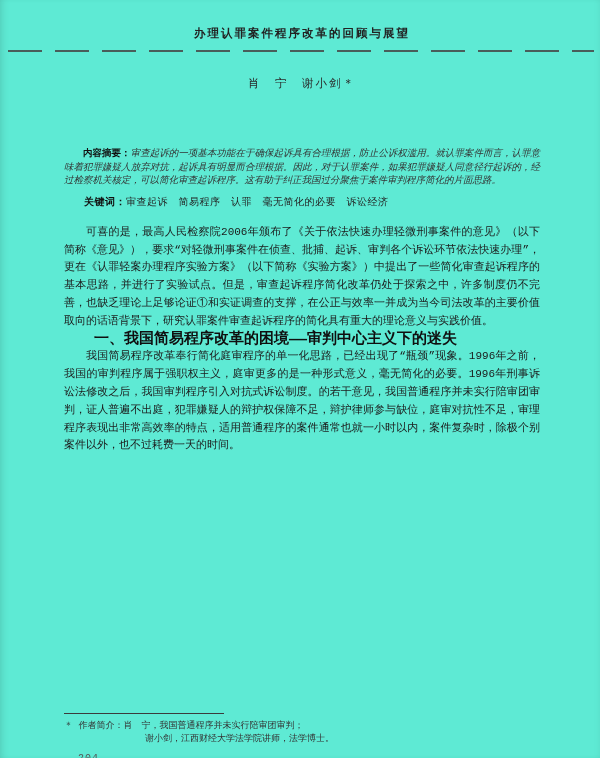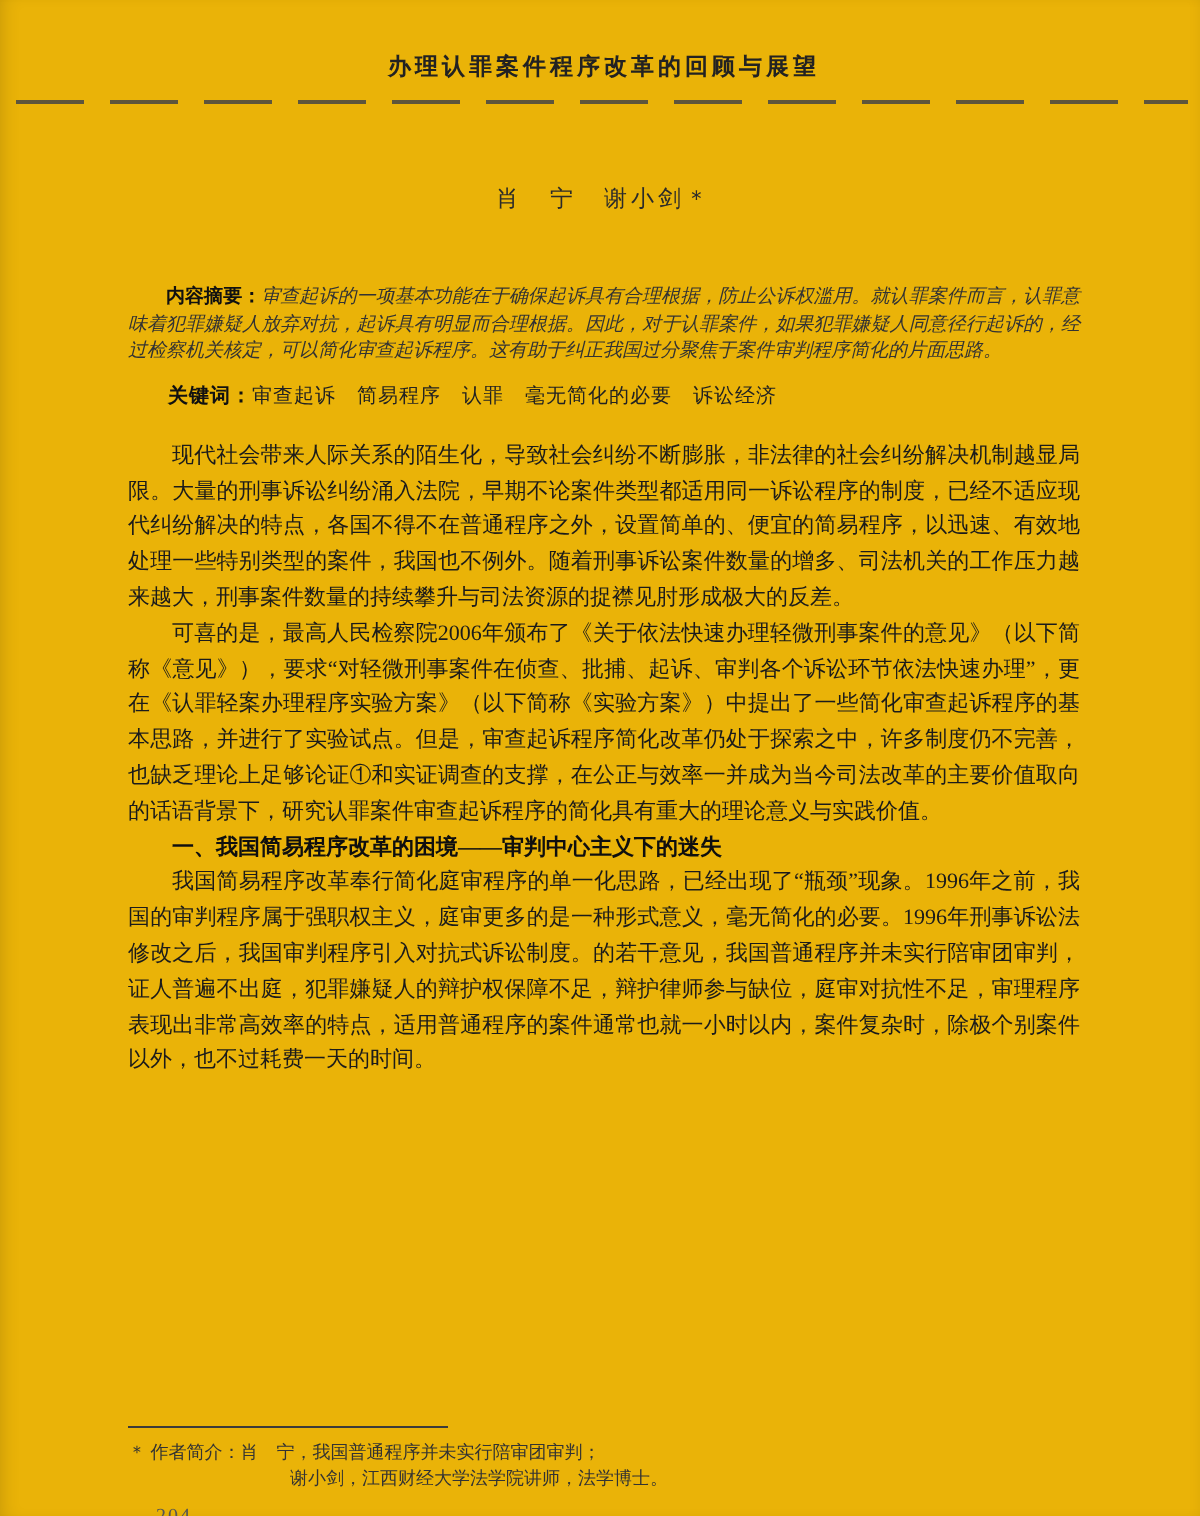--- a/index.html
+++ b/index.html
@@ -6,26 +6,27 @@
     margin: 0;
     padding: 0;
     background: #e9e9e7;
     font-family: "Liberation Serif", "DejaVu Serif", serif;
   }
   .page {
     position: relative;
     width: 600px;
     height: 758px;
     margin: 0 auto;
-    background: #eab308;
+    background: #5eead4;
     color: #1c1c1c;
     overflow: hidden;
     box-sizing: border-box;
     padding: 26px 60px 0 64px;
     box-shadow: inset 6px 0 10px -6px rgba(0,0,0,.18), inset -4px 0 8px -6px rgba(0,0,0,.10);
+    font-family: Liberation Mono, monospace;
   }
   .running-header {
     text-align: center;
     font-size: 11.5px;
     font-weight: bold;
     letter-spacing: 2px;
     color: #222;
   }
   .header-rule {
     height: 2px;
@@ -35,28 +36,28 @@
   }
   .title {
     margin: 42px 0 0 0;
     text-align: center;
     font-size: 30px;
     font-weight: 900;
     letter-spacing: 3px;
     color: #0d0d0d;
   }
   .authors {
-    margin-top: 40px;
+    margin-top: 24px;
     text-align: center;
     font-size: 11.5px;
     letter-spacing: 2px;
     color: #2a2a2a;
   }
   .abstract {
-    margin-top: 36px;
+    margin-top: 56px;
     font-size: 9.5px;
     line-height: 13.6px;
     text-align: justify;
     text-indent: 2em;
     color: #333;
   }
   .abstract .ab-text { font-style: italic; }
   .abstract .ab-label, .keywords .kw-label {
     font-weight: bold;
     font-style: normal;
@@ -76,21 +77,21 @@
     text-align: justify;
     color: #1b1b1b;
   }
   .body-text p {
     margin: 0;
     text-indent: 2em;
   }
   .section-heading {
     margin: 0;
     text-indent: 2em;
-    font-size: 11px;
+    font-size: 15px;
     font-weight: bold;
     color: #0f0f0f;
   }
   .footnote {
     position: absolute;
     left: 64px;
     right: 60px;
     bottom: 12px;
     font-size: 9px;
     line-height: 13px;
@@ -125,21 +126,20 @@
 
   <div class="abstract">
     <span class="ab-label">内容摘要：</span><span class="ab-text">审查起诉的一项基本功能在于确保起诉具有合理根据，防止公诉权滥用。就认罪案件而言，认罪意味着犯罪嫌疑人放弃对抗，起诉具有明显而合理根据。因此，对于认罪案件，如果犯罪嫌疑人同意径行起诉的，经过检察机关核定，可以简化审查起诉程序。这有助于纠正我国过分聚焦于案件审判程序简化的片面思路。</span>
   </div>
 
   <div class="keywords">
     <span class="kw-label">关键词：</span><span>审查起诉　简易程序　认罪　毫无简化的必要　诉讼经济</span>
   </div>
 
   <div class="body-text">
-    <p>现代社会带来人际关系的陌生化，导致社会纠纷不断膨胀，非法律的社会纠纷解决机制越显局限。大量的刑事诉讼纠纷涌入法院，早期不论案件类型都适用同一诉讼程序的制度，已经不适应现代纠纷解决的特点，各国不得不在普通程序之外，设置简单的、便宜的简易程序，以迅速、有效地处理一些特别类型的案件，我国也不例外。随着刑事诉讼案件数量的增多、司法机关的工作压力越来越大，刑事案件数量的持续攀升与司法资源的捉襟见肘形成极大的反差。</p>
     <p>可喜的是，最高人民检察院2006年颁布了《关于依法快速办理轻微刑事案件的意见》（以下简称《意见》），要求“对轻微刑事案件在侦查、批捕、起诉、审判各个诉讼环节依法快速办理”，更在《认罪轻案办理程序实验方案》（以下简称《实验方案》）中提出了一些简化审查起诉程序的基本思路，并进行了实验试点。但是，审查起诉程序简化改革仍处于探索之中，许多制度仍不完善，也缺乏理论上足够论证①和实证调查的支撑，在公正与效率一并成为当今司法改革的主要价值取向的话语背景下，研究认罪案件审查起诉程序的简化具有重大的理论意义与实践价值。</p>
     <p class="section-heading">一、我国简易程序改革的困境——审判中心主义下的迷失</p>
     <p>我国简易程序改革奉行简化庭审程序的单一化思路，已经出现了“瓶颈”现象。1996年之前，我国的审判程序属于强职权主义，庭审更多的是一种形式意义，毫无简化的必要。1996年刑事诉讼法修改之后，我国审判程序引入对抗式诉讼制度。的若干意见，我国普通程序并未实行陪审团审判，证人普遍不出庭，犯罪嫌疑人的辩护权保障不足，辩护律师参与缺位，庭审对抗性不足，审理程序表现出非常高效率的特点，适用普通程序的案件通常也就一小时以内，案件复杂时，除极个别案件以外，也不过耗费一天的时间。</p>
   </div>
 
   <div class="footnote">
     <div class="footnote-rule"></div>
     <div class="fn-line1">＊ 作者简介：肖　宁，我国普通程序并未实行陪审团审判；</div>
     <div class="fn-line2">谢小剑，江西财经大学法学院讲师，法学博士。</div>
   </div>

